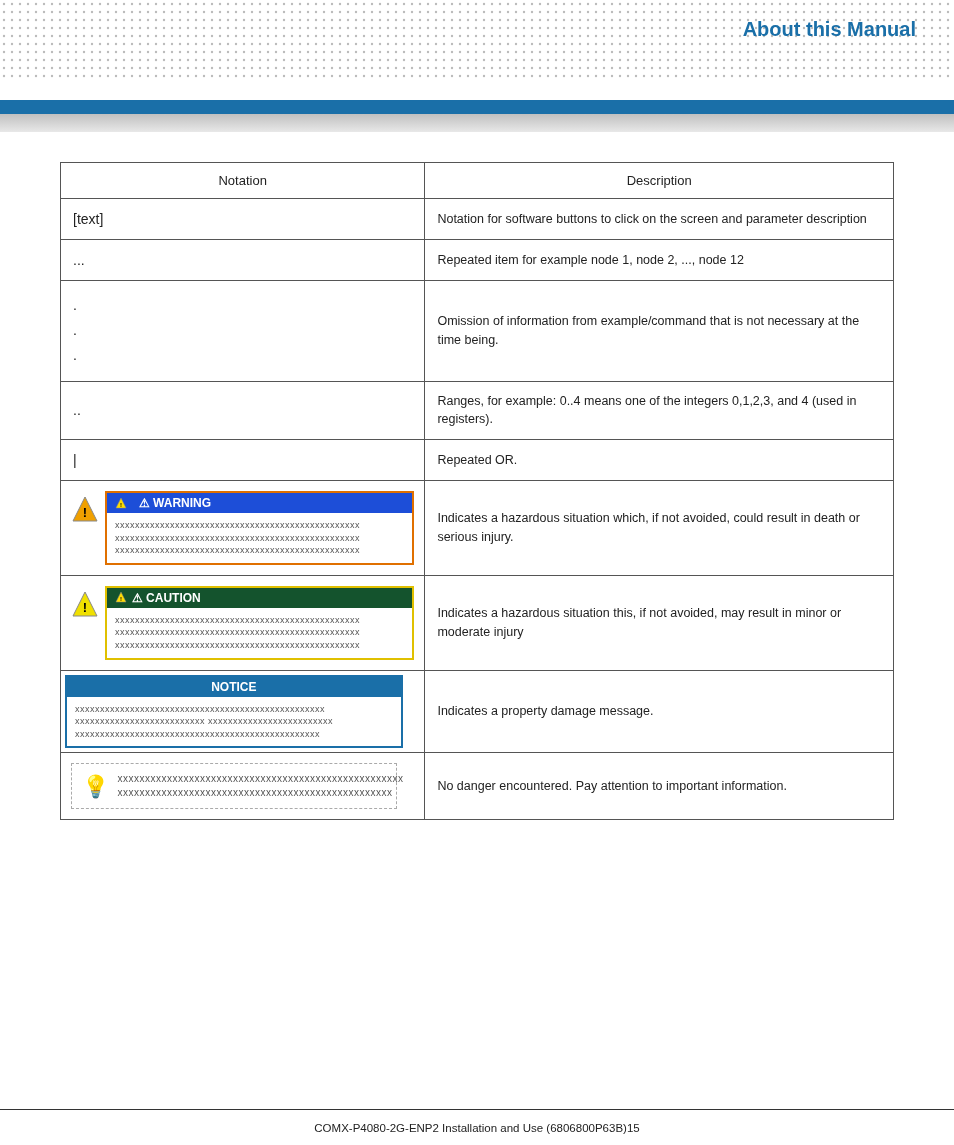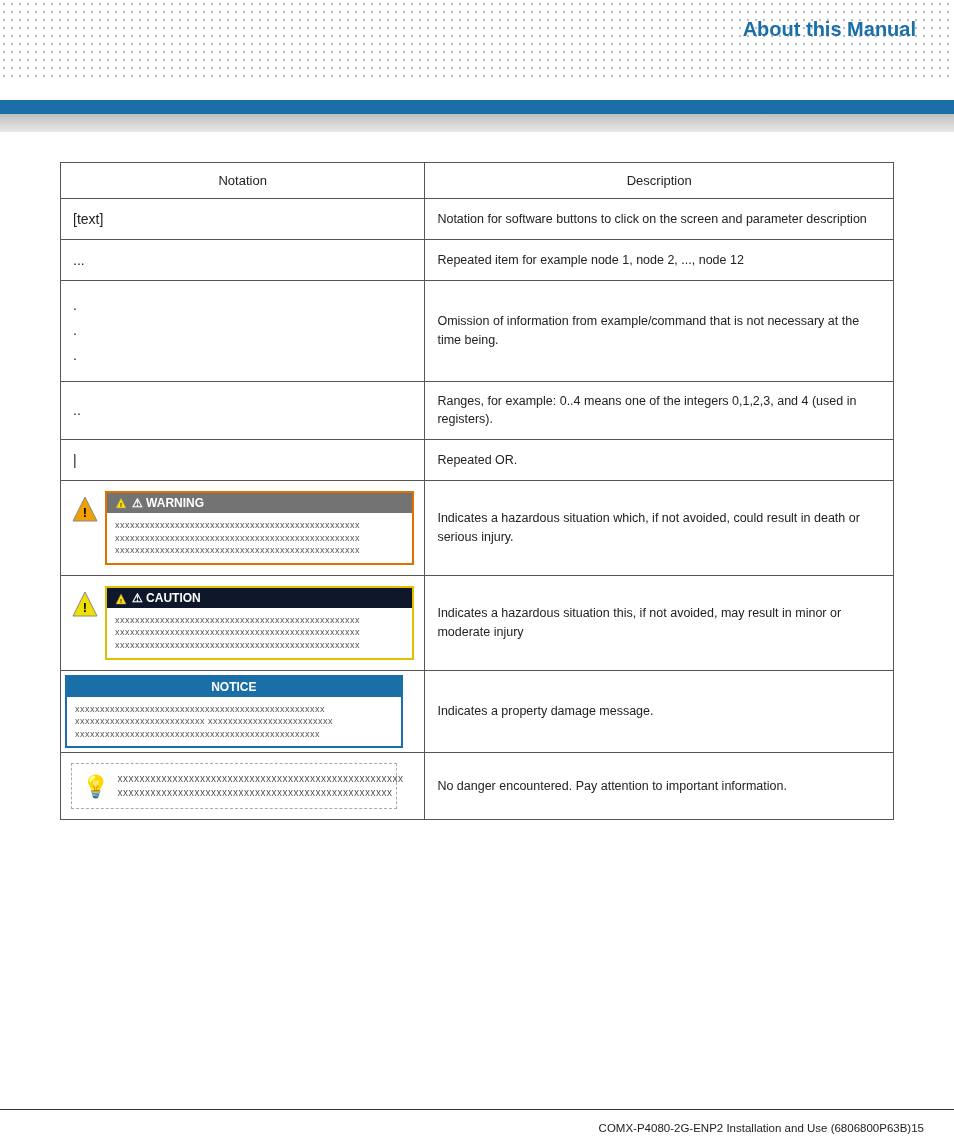--- a/index.html
+++ b/index.html
@@ -94,28 +94,28 @@
 
     
     .warning-box {
       border: 2px solid #e07000;
       background: #fff;
       padding: 0;
       width: 95%;
     }
 
     .warning-header {
-      background: #737373;
+      background: #1d4ed8;
       color: #fff;
       font-weight: bold;
       font-size: 12px;
       padding: 3px 8px;
       display: flex;
       align-items: center;
-      gap: 5px;
+      gap: 12px;
     }
 
     .warning-body {
       padding: 6px 8px;
     }
 
     .x-text {
       font-size: 9px;
       color: #555;
       line-height: 1.4;
@@ -125,27 +125,27 @@
 
     
     .caution-box {
       border: 2px solid #e0c000;
       background: #fff;
       padding: 0;
       width: 95%;
     }
 
     .caution-header {
-      background: #0f172a;
+      background: #14532d;
       color: #fff;
       font-weight: bold;
       font-size: 12px;
       padding: 3px 8px;
       display: flex;
-      align-items: flex-end;
+      align-items: flex-start;
       gap: 5px;
     }
 
     .caution-body {
       padding: 6px 8px;
     }
 
     
     .notice-box {
       border: 2px solid #1a6fa8;
@@ -194,21 +194,21 @@
     
     .footer {
       position: absolute;
       bottom: 0;
       left: 0;
       right: 0;
       height: 36px;
       border-top: 1.5px solid #333;
       display: flex;
       align-items: center;
-      justify-content: flex-end;
+      justify-content: center;
       padding: 0 30px;
       font-size: 11.5px;
       color: #222;
       margin-top: 12px;
     }
 
     .dots-row {
       position: absolute;
       top: 0;
       left: 0;

